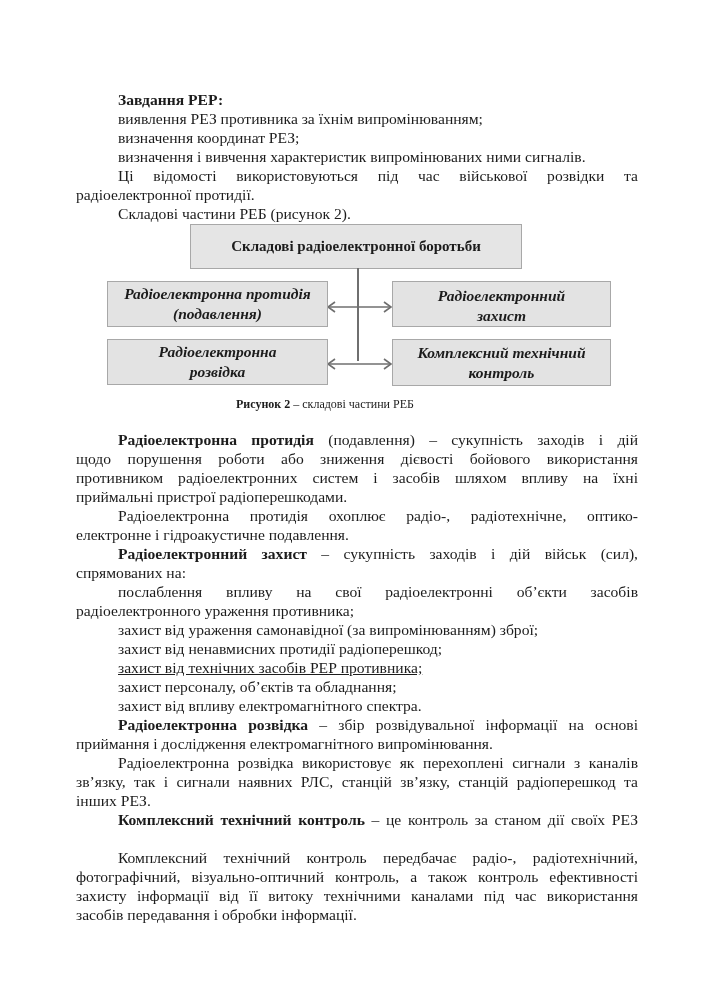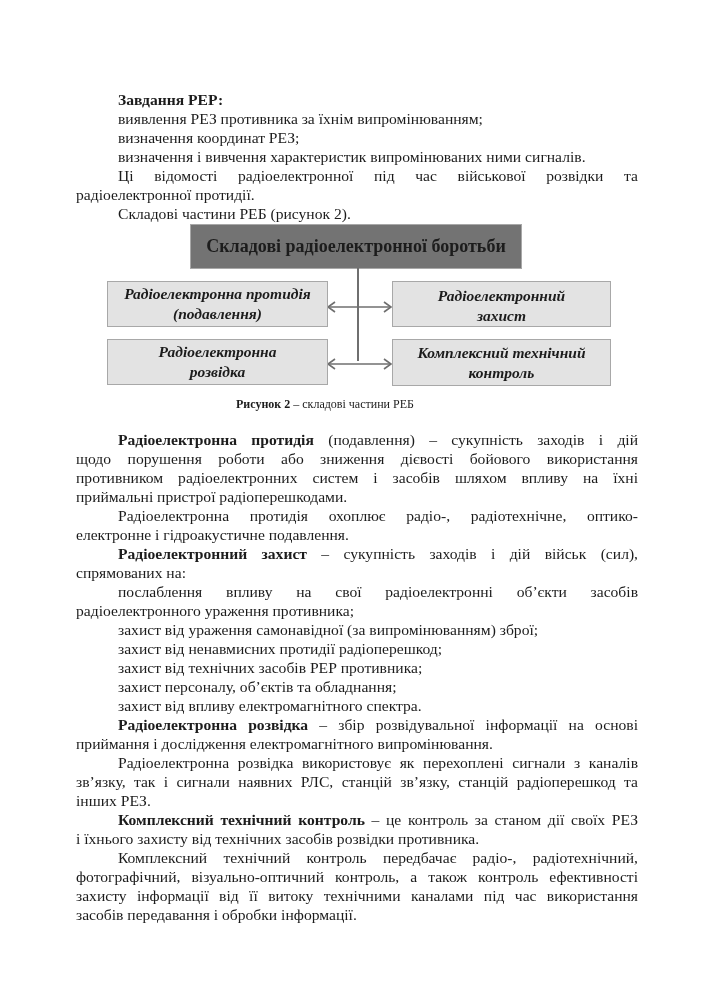--- a/index.html
+++ b/index.html
@@ -4,35 +4,35 @@
 <style>
   html, body { margin:0; padding:0; background:#ffffff; }
   body { width:716px; height:1000px; position:relative; overflow:hidden;
          font-family:"Liberation Serif", "DejaVu Serif", serif; color:#1c1c1c; }
   .page { position:absolute; left:0; top:0; width:716px; height:1000px; }
   .line { position:absolute; font-size:15.6px; line-height:19px; white-space:nowrap; }
   .just { text-align:justify; text-align-last:justify; white-space:normal; }
   .b { font-weight:bold; }
   .box { position:absolute; background:#e3e3e3; border:1.5px solid #a8a8a8; box-sizing:border-box;
          display:flex; align-items:center; justify-content:center; text-align:center; }
-  .box-top { background:#737373; font-weight:bold; font-size:18px; }
+  .box-top { background:#e5e5e5; font-weight:bold; font-size:15px; }
   .box-side { font-weight:bold; font-style:italic; font-size:15.5px; line-height:20px; }
   .vline { position:absolute; background:#6f6f6f; }
   .caption { position:absolute; font-size:12px; line-height:19px; white-space:nowrap; }
 </style>
 </head>
 <body>
 
 <div class="page">
 
   <div class="line b" style="left:118px; top:90px;">Завдання РЕР:</div>
   <div class="line" style="left:118px; top:109px;">виявлення РЕЗ противника за їхнім випромінюванням;</div>
   <div class="line" style="left:118px; top:128px;">визначення координат РЕЗ;</div>
   <div class="line" style="left:118px; top:147px;">визначення і вивчення характеристик випромінюваних ними сигналів.</div>
-  <div class="line just" style="left:118px; top:166px; width:520px;">Ці відомості радіоелектронної під час військової розвідки та</div>
+  <div class="line just" style="left:118px; top:166px; width:520px;">Ці відомості використовуються під час військової розвідки та</div>
   <div class="line" style="left:76px; top:185px;">радіоелектронної протидії.</div>
   <div class="line" style="left:118px; top:204px;">Складові частини РЕБ (рисунок 2).</div>
 
   <div>
     <div class="box box-top" style="left:190px; top:224px; width:332px; height:45px;">
       <span>Складові радіоелектронної боротьби</span>
     </div>
 
     <div class="vline" style="left:357px; top:268px; width:1.6px; height:93px;"></div>
 
@@ -83,30 +83,29 @@
   <div class="line" style="left:76px; top:487px;">приймальні пристрої радіоперешкодами.</div>
   <div class="line just" style="left:118px; top:506px; width:520px;">Радіоелектронна протидія охоплює радіо-, радіотехнічне, оптико-</div>
   <div class="line" style="left:76px; top:525px;">електронне і гідроакустичне подавлення.</div>
 
   <div class="line just" style="left:118px; top:544px; width:520px;"><b>Радіоелектронний захист</b><span> – сукупність заходів і дій військ (сил),</span></div>
   <div class="line" style="left:76px; top:563px;">спрямованих на:</div>
   <div class="line just" style="left:118px; top:582px; width:520px;">послаблення впливу на свої радіоелектронні об’єкти засобів</div>
   <div class="line" style="left:76px; top:601px;">радіоелектронного ураження противника;</div>
   <div class="line" style="left:118px; top:620px;">захист від ураження самонавідної (за випромінюванням) зброї;</div>
   <div class="line" style="left:118px; top:639px;">захист від ненавмисних протидії радіоперешкод;</div>
-  <div class="line" style="left:118px; top:658px;">захист від технічних засобів РЕР противника;</div>
+  <div class="line" style="left:118px; top:658px;text-decoration:underline;">захист від технічних засобів РЕР противника;</div>
   <div class="line" style="left:118px; top:677px;">захист персоналу, об’єктів та обладнання;</div>
   <div class="line" style="left:118px; top:696px;">захист від впливу електромагнітного спектра.</div>
 
   <div class="line just" style="left:118px; top:715px; width:520px;"><b>Радіоелектронна розвідка</b><span> – збір розвідувальної інформації на основі</span></div>
   <div class="line" style="left:76px; top:734px;">приймання і дослідження електромагнітного випромінювання.</div>
   <div class="line just" style="left:118px; top:753px; width:520px;">Радіоелектронна розвідка використовує як перехоплені сигнали з каналів</div>
   <div class="line just" style="left:76px; top:772px; width:562px;">зв’язку, так і сигнали наявних РЛС, станцій зв’язку, станцій радіоперешкод та</div>
   <div class="line" style="left:76px; top:791px;">інших РЕЗ.</div>
 
   <div class="line just" style="left:118px; top:810px; width:520px;"><b>Комплексний технічний контроль</b><span> – це контроль за станом дії своїх РЕЗ</span></div>
-  <div class="line" style="left:76px; top:829px;">і їхнього захисту від технічних засобів розвідки противника.</div>
   <div class="line just" style="left:118px; top:848px; width:520px;">Комплексний технічний контроль передбачає радіо-, радіотехнічний,</div>
   <div class="line just" style="left:76px; top:867px; width:562px;">фотографічний, візуально-оптичний контроль, а також контроль ефективності</div>
   <div class="line just" style="left:76px; top:886px; width:562px;">захисту інформації від її витоку технічними каналами під час використання</div>
   <div class="line" style="left:76px; top:905px;">засобів передавання і обробки інформації.</div>
 
 </div>
 
 </body></html>

